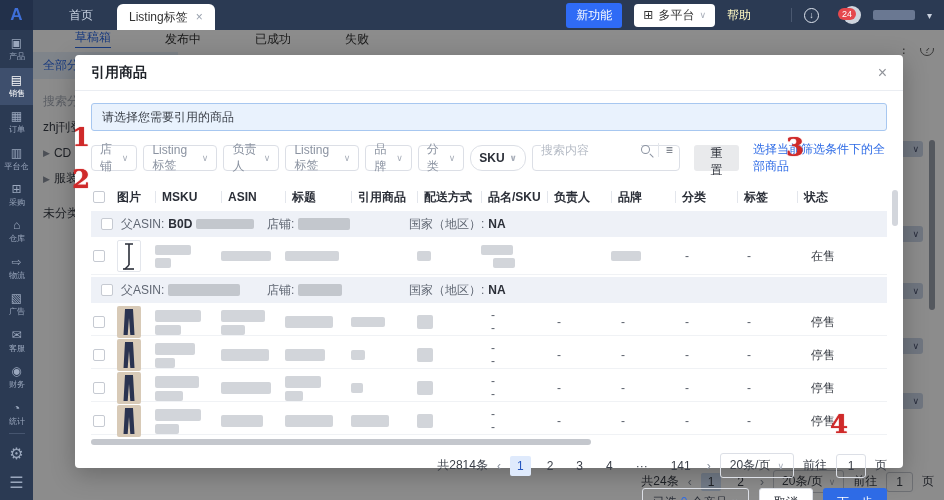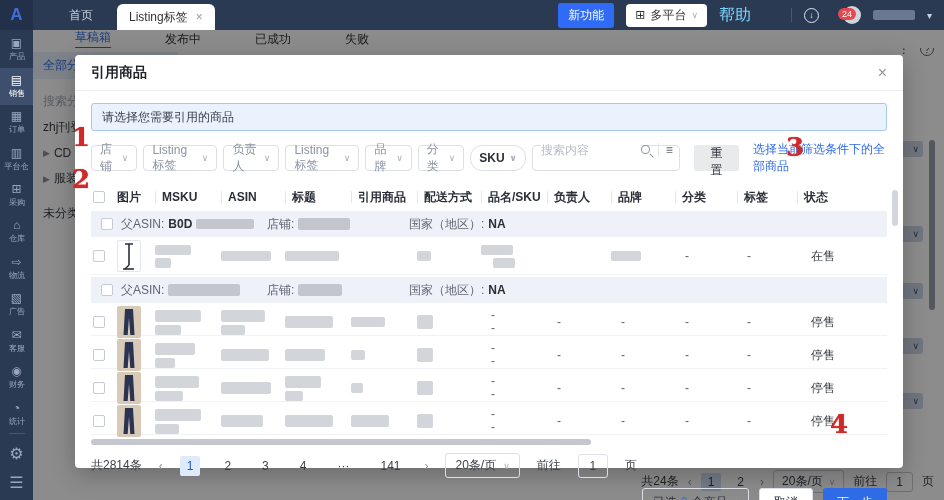--- a/index.html
+++ b/index.html
@@ -7,21 +7,21 @@
 
   
   .topbar { position:absolute; left:0; top:0; width:944px; height:30px; background:#2b3a53; display:flex; align-items:center; z-index:60; }
   .logo { width:33px; height:30px; background:#22304a; display:flex; align-items:center; justify-content:center; color:#3e6fd9; font-weight:bold; font-size:17px; }
   .tab-home { color:#c8d1e0; font-size:12px; margin-left:22px; padding:0 14px; }
   .tab-active { background:#fff; color:#333; font-size:12px; height:26px; align-self:flex-end; border-radius:6px 6px 0 0; display:flex; align-items:center; gap:8px; padding:0 12px; margin-left:10px; }
   .tab-active .x { color:#98a0ad; font-size:12px; }
   .tb-right { margin-left:auto; display:flex; align-items:center; gap:12px; padding-right:12px; }
   .btn-new { background:#2f6bf6; color:#fff; font-size:12px; border:none; border-radius:3px; padding:4px 10px; }
   .pill-platform { background:#fff; border-radius:4px; font-size:12px; color:#333; padding:3px 9px; display:flex; align-items:center; gap:5px; }
-  .tb-help { color:#7dd3fc; font-size:16px; }
+  .tb-help { color:#fef9c3; font-size:12px; }
   .ico-bell-orange { width:16px; height:14px; position:relative; }
   .ico-bell-orange .cup { width:12px; height:10px; background:#f09c2e; border-radius:7px 7px 2px 2px; margin:0 auto; }
   .ico-bell-orange .dot { width:4px; height:3px; background:#f0b35e; border-radius:2px; margin:1px auto 0; }
   .tb-div { width:1px; height:14px; background:#4a5870; }
   .ico-circle-dl { width:15px; height:15px; border:1.4px solid #dfe5ef; border-radius:50%; color:#dfe5ef; font-size:9px; display:flex; align-items:center; justify-content:center; }
   .bellwrap { position:relative; }
   .ico-bell-w { width:13px; height:11px; background:#e8ecf4; border-radius:6px 6px 2px 2px; }
   .badge { position:absolute; top:-7px; left:7px; background:#e5484d; color:#fff; border-radius:8px; font-size:9px; padding:0 4px; line-height:12px; }
   .avatar { width:18px; height:18px; border-radius:50%; background:#cfd5de; }
   .nameblur { width:42px; height:10px; background:#6a7892; border-radius:2px; }
@@ -95,21 +95,21 @@
   .blur.d { background:#c3c7cd; }
   .prow { border-bottom:1px solid #f0f2f5; }
   .prow .img { width:24px; height:32px; border:1px solid #e3e6ec; border-radius:2px; display:flex; align-items:center; justify-content:center; overflow:hidden; margin:3px 0; }
   .stack { display:flex; flex-direction:column; gap:3px; padding-right:10px; }
   .dash { color:#5a616c; padding-left:10px; }
   .dash2 { color:#5a616c; padding-left:10px; line-height:13px; }
   .status { color:#383c44; padding-left:14px; }
   .hscroll { margin:4px 16px 0; width:500px; height:6px; background:#c4c7cd; border-radius:3px; }
   .vscroll { position:absolute; right:5px; top:135px; width:6px; height:36px; background:#d3d6dc; border-radius:3px; }
 
-  .m-pager { display:flex; align-items:center; justify-content:flex-start; gap:17px; margin:8px 16px 0; color:#3a3f48; }
+  .m-pager { display:flex; align-items:center; justify-content:flex-end; gap:9px; margin:8px 16px 0; color:#3a3f48; }
   .pgnum { padding:3px 7px; border-radius:2px; }
   .pgnum.on { background:#dfeafc; color:#2456c0; }
   .size-pill { border:1px solid #dcdfe6; border-radius:3px; padding:3px 9px; display:flex; align-items:center; gap:7px; color:#3a3f48; }
   .goto-box { border:1px solid #dcdfe6; border-radius:3px; width:30px; height:24px; display:flex; align-items:center; justify-content:center; }
   .m-foot { display:flex; align-items:center; justify-content:flex-end; gap:10px; padding:10px 16px 0; }
   .sel-pill { border:1px solid #dcdfe6; border-radius:3px; height:28px; display:flex; align-items:center; gap:4px; padding:0 10px; color:#2b2f38; }
   .sel-pill .cnt { color:#2e6be6; }
   .btn-cancel { height:28px; border:1px solid #dcdfe6; background:#fff; border-radius:3px; padding:0 14px; font-size:12px; color:#2b2f38; }
   .btn-next { height:28px; border:none; background:#2e6be6; border-radius:3px; padding:0 14px; font-size:12px; color:#fff; }
 

